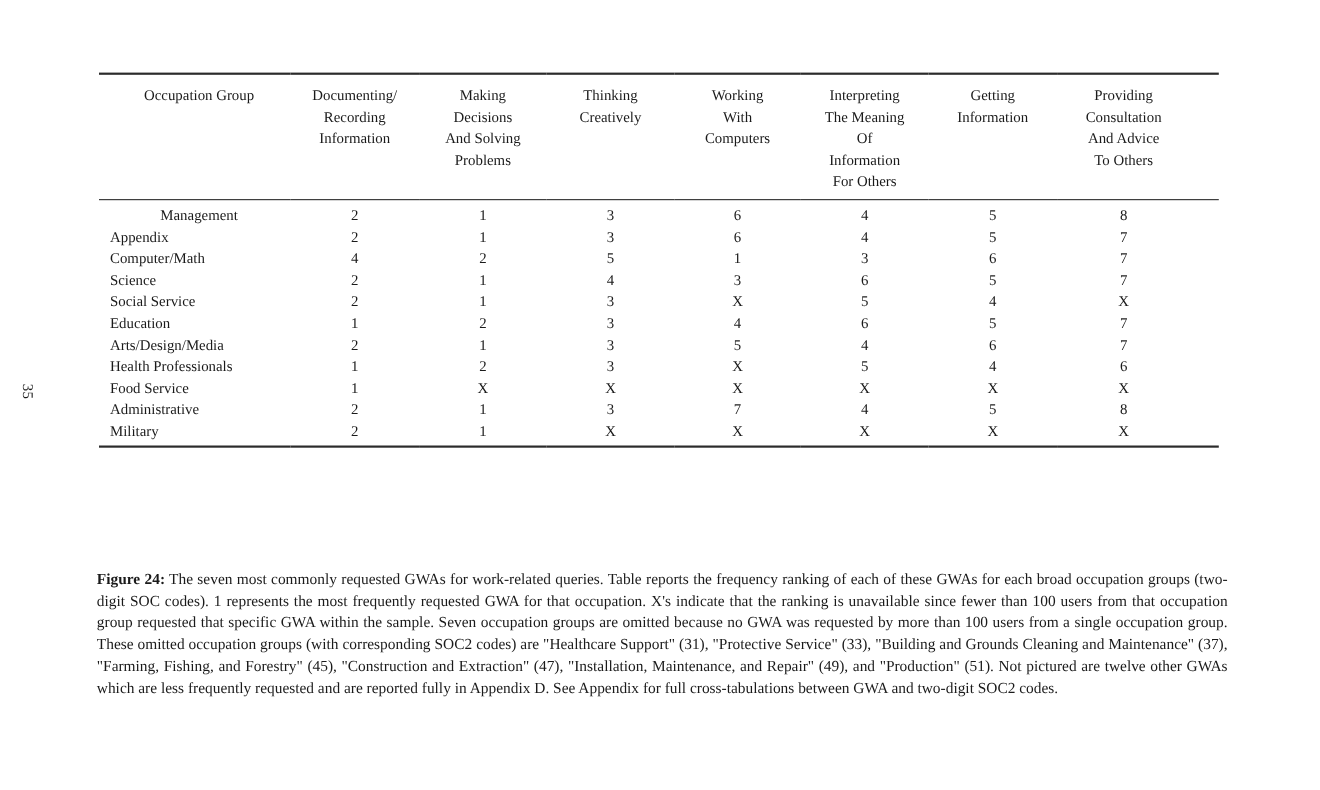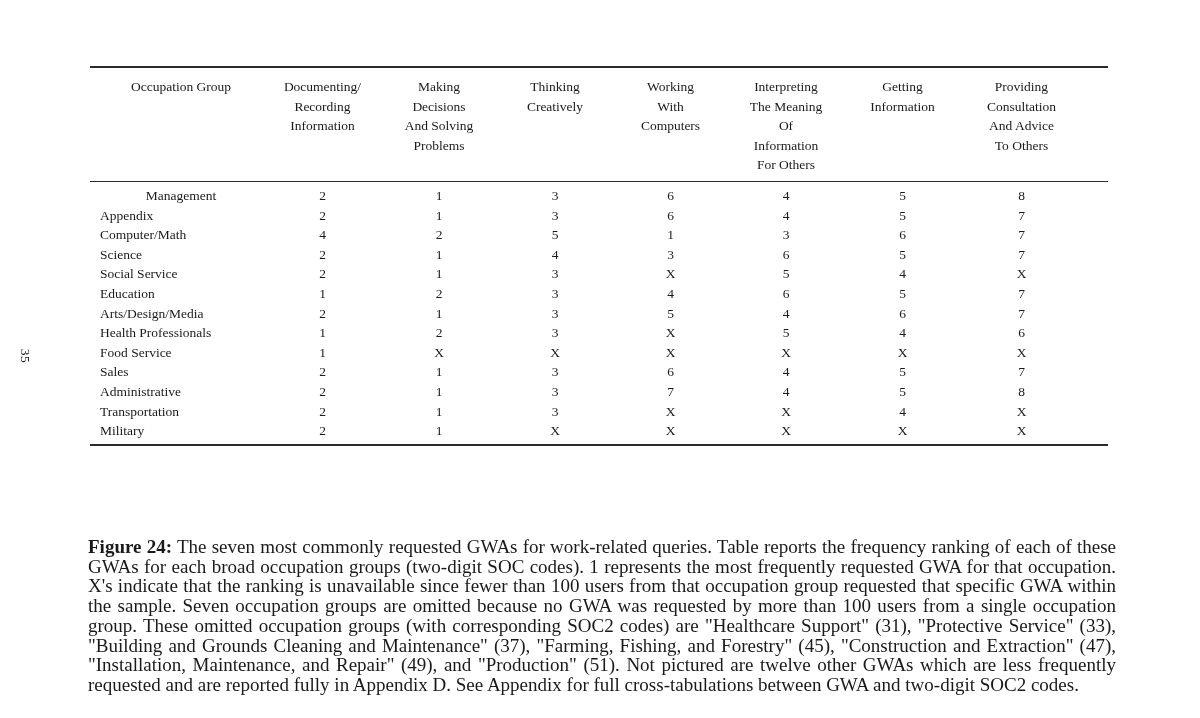--- a/index.html
+++ b/index.html
@@ -62,24 +62,23 @@
     text-align: left;
     padding-left: 10px;
   }
   table.gwa-table tbody td:last-child { padding-right: 28px; }
 
   .caption {
     position: absolute;
     left: 88px;
     top: 518px;
     width: 1028px;
-    font-size: 19px;
+    font-size: 14px;
     line-height: 19.7px;
     text-align: justify;
-    margin-top: 19px;
   }
   .caption .fig-label { font-weight: bold; }
 </style>
 </head>
 <body>
 
 <div class="page-number">35</div>
 
 <div class="table-wrap">
   <table class="gwa-table">
@@ -206,48 +205,28 @@
           <td class="group-cell">Food Service</td>
           <td>1</td>
           <td>X</td>
           <td>X</td>
           <td>X</td>
           <td>X</td>
           <td>X</td>
           <td>X</td>
         </tr>
         <tr>
-          <td class="group-cell">Sales</td>
-          <td>2</td>
-          <td>1</td>
-          <td>3</td>
-          <td>6</td>
-          <td>4</td>
-          <td>5</td>
-          <td>7</td>
-        </tr>
-        <tr>
           <td class="group-cell">Administrative</td>
           <td>2</td>
           <td>1</td>
           <td>3</td>
           <td>7</td>
           <td>4</td>
           <td>5</td>
           <td>8</td>
-        </tr>
-        <tr>
-          <td class="group-cell">Transportation</td>
-          <td>2</td>
-          <td>1</td>
-          <td>3</td>
-          <td>X</td>
-          <td>X</td>
-          <td>4</td>
-          <td>X</td>
         </tr>
         <tr>
           <td class="group-cell">Military</td>
           <td>2</td>
           <td>1</td>
           <td>X</td>
           <td>X</td>
           <td>X</td>
           <td>X</td>
           <td>X</td>

